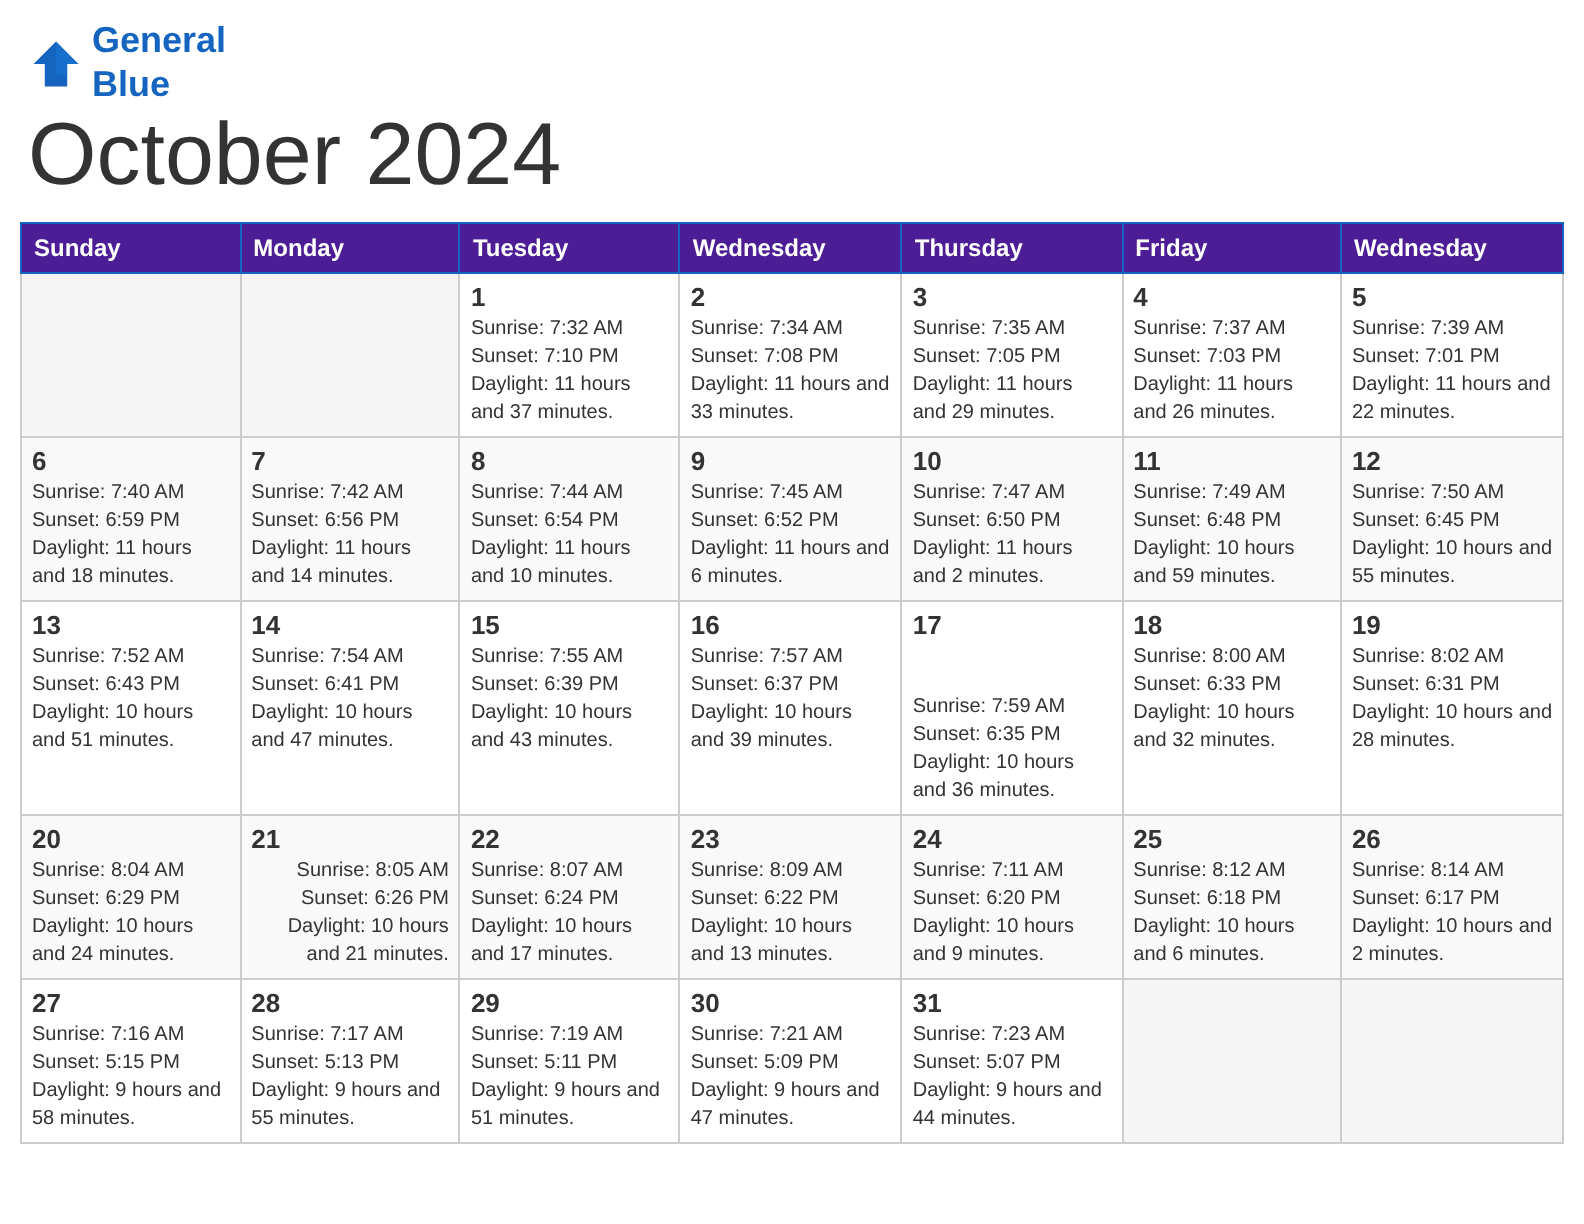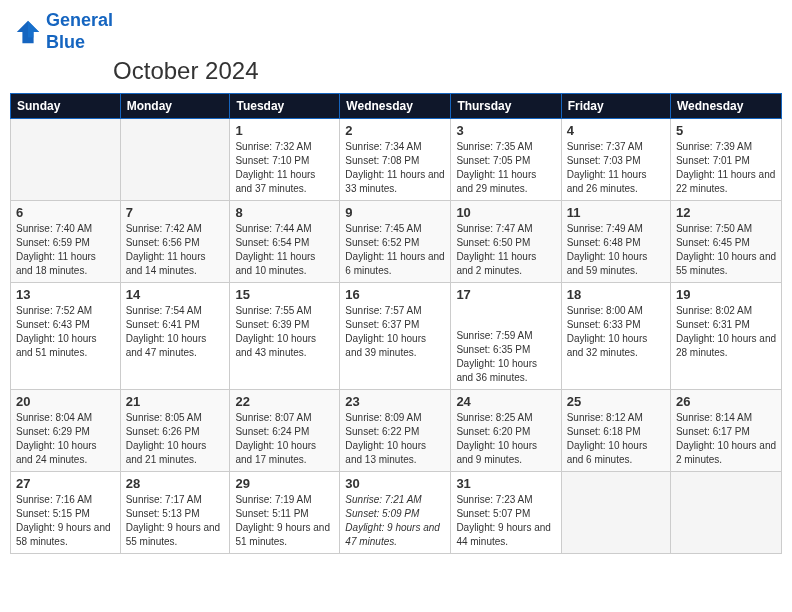--- a/index.html
+++ b/index.html
@@ -5,23 +5,25 @@
     * { box-sizing: border-box; margin: 0; padding: 0; }
     body {
       font-family: Arial, sans-serif;
       background: #fff;
       width: 792px;
       min-height: 612px;
       padding: 10px;
     }
     .header {
       display: flex;
+      justify-content: space-between;
       align-items: flex-start;
       margin-bottom: 8px;
       padding: 0 4px;
+      flex-direction: column;
     }
     .logo {
       display: flex;
       align-items: center;
       gap: 4px;
     }
     .logo-text {
       font-size: 18px;
       font-weight: bold;
       color: #333;
@@ -31,36 +33,35 @@
       color: #1565c0;
     }
     .logo-icon {
       width: 28px;
       height: 28px;
     }
     .title-block {
       text-align: right;
     }
     .month-title {
-      font-size: 24px;
+      font-size: 44px;
       font-weight: normal;
       color: #333;
-      margin-top: 47px;
     }
     .location {
       font-size: 16px;
       color: #555;
     }
     .calendar {
       width: 100%;
       border-collapse: collapse;
       border: 1px solid #ccc;
     }
     .calendar th {
-      background-color: #0f172a;
+      background-color: #4c1d95;
       color: white;
       font-size: 12px;
       font-weight: bold;
       padding: 5px 6px;
       text-align: left;
       border: 1px solid #1565c0;
     }
     .calendar td {
       vertical-align: top;
       width: 113px;
@@ -245,39 +246,39 @@
       </tr>
       <tr class="row-alt">
         <td>
           <div class="day-num">20</div>
           <div class="day-info" style="white-space: pre-line;">Sunrise: 8:04 AM
 Sunset: 6:29 PM
 Daylight: 10 hours and 24 minutes.</div>
         </td>
         <td>
           <div class="day-num">21</div>
-          <div class="day-info" style="white-space: pre-line;">Sunrise: 8:05 AM
+          <div class="day-info" style="white-space: pre-line; text-align: right;">Sunrise: 8:05 AM
 Sunset: 6:26 PM
 Daylight: 10 hours and 21 minutes.</div>
         </td>
         <td>
           <div class="day-num">22</div>
           <div class="day-info" style="white-space: pre-line;">Sunrise: 8:07 AM
 Sunset: 6:24 PM
 Daylight: 10 hours and 17 minutes.</div>
         </td>
         <td>
           <div class="day-num">23</div>
           <div class="day-info" style="white-space: pre-line;">Sunrise: 8:09 AM
 Sunset: 6:22 PM
 Daylight: 10 hours and 13 minutes.</div>
         </td>
         <td>
           <div class="day-num">24</div>
-          <div class="day-info" style="white-space: pre-line;">Sunrise: 8:25 AM
+          <div class="day-info" style="white-space: pre-line;">Sunrise: 7:11 AM
 Sunset: 6:20 PM
 Daylight: 10 hours and 9 minutes.</div>
         </td>
         <td>
           <div class="day-num">25</div>
           <div class="day-info" style="white-space: pre-line;">Sunrise: 8:12 AM
 Sunset: 6:18 PM
 Daylight: 10 hours and 6 minutes.</div>
         </td>
         <td>
@@ -301,21 +302,21 @@
 Daylight: 9 hours and 55 minutes.</div>
         </td>
         <td>
           <div class="day-num">29</div>
           <div class="day-info" style="white-space: pre-line;">Sunrise: 7:19 AM
 Sunset: 5:11 PM
 Daylight: 9 hours and 51 minutes.</div>
         </td>
         <td>
           <div class="day-num">30</div>
-          <div class="day-info" style="white-space: pre-line; font-style: italic;">Sunrise: 7:21 AM
+          <div class="day-info" style="white-space: pre-line;">Sunrise: 7:21 AM
 Sunset: 5:09 PM
 Daylight: 9 hours and 47 minutes.</div>
         </td>
         <td>
           <div class="day-num">31</div>
           <div class="day-info" style="white-space: pre-line;">Sunrise: 7:23 AM
 Sunset: 5:07 PM
 Daylight: 9 hours and 44 minutes.</div>
         </td>
         <td class="empty"></td>

